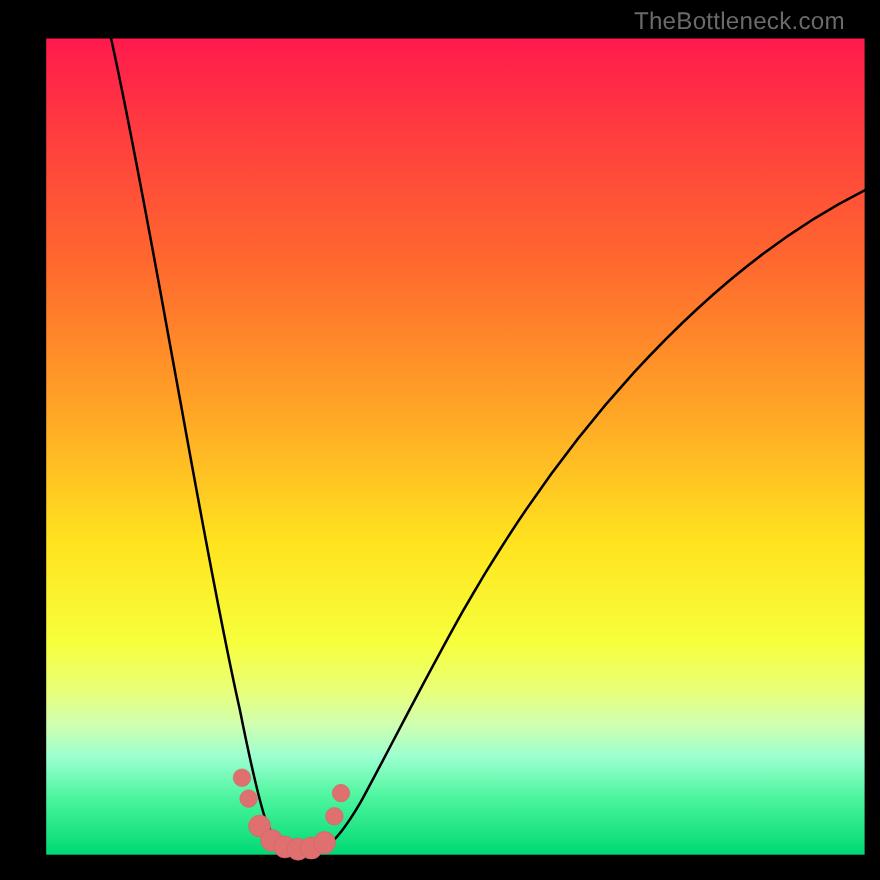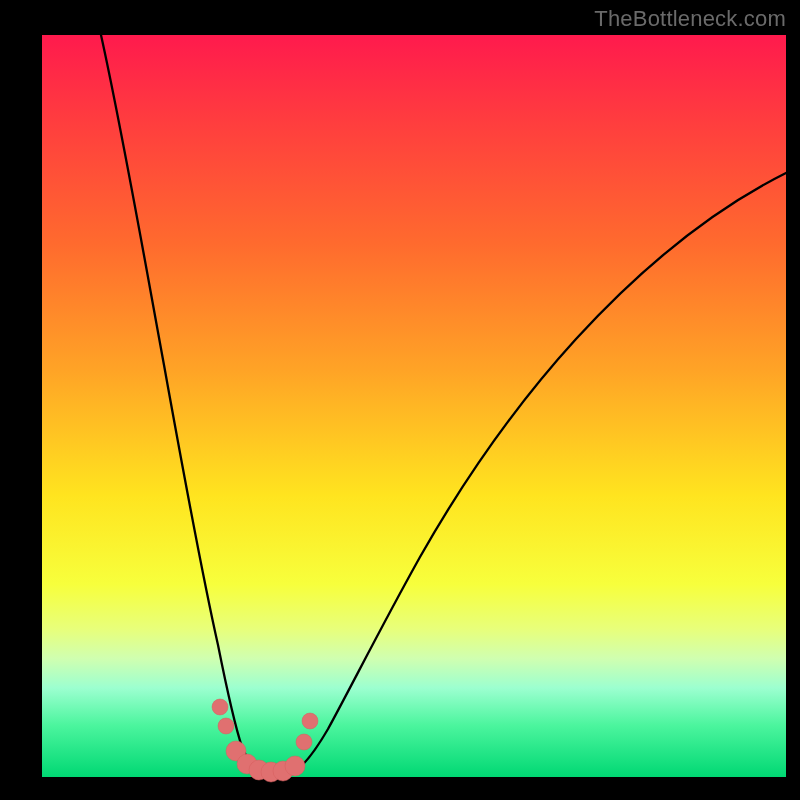--- a/index.html
+++ b/index.html
@@ -36,21 +36,21 @@
       #e8ff7a 80%,
       #d0ffb0 84%,
       #9cffd0 88%,
       #4cf59e 93%,
       #00d873 100%
     );
   }
   .watermark {
     position: absolute;
     top: 6px;
-    right: 14px;
+    right: 32px;
     color: #6a6a6a;
     font-size: 22px;
     letter-spacing: 0.2px;
     font-weight: 500;
     user-select: none;
   }
   svg.curve-layer {
     position: absolute;
     left: 0;
     top: 0;

